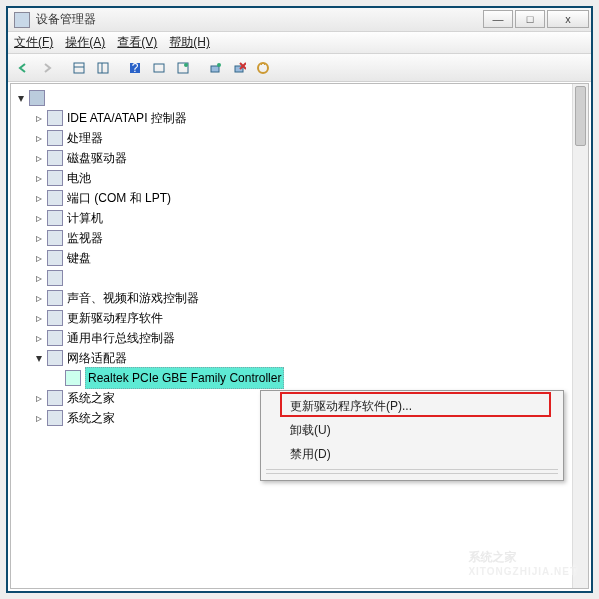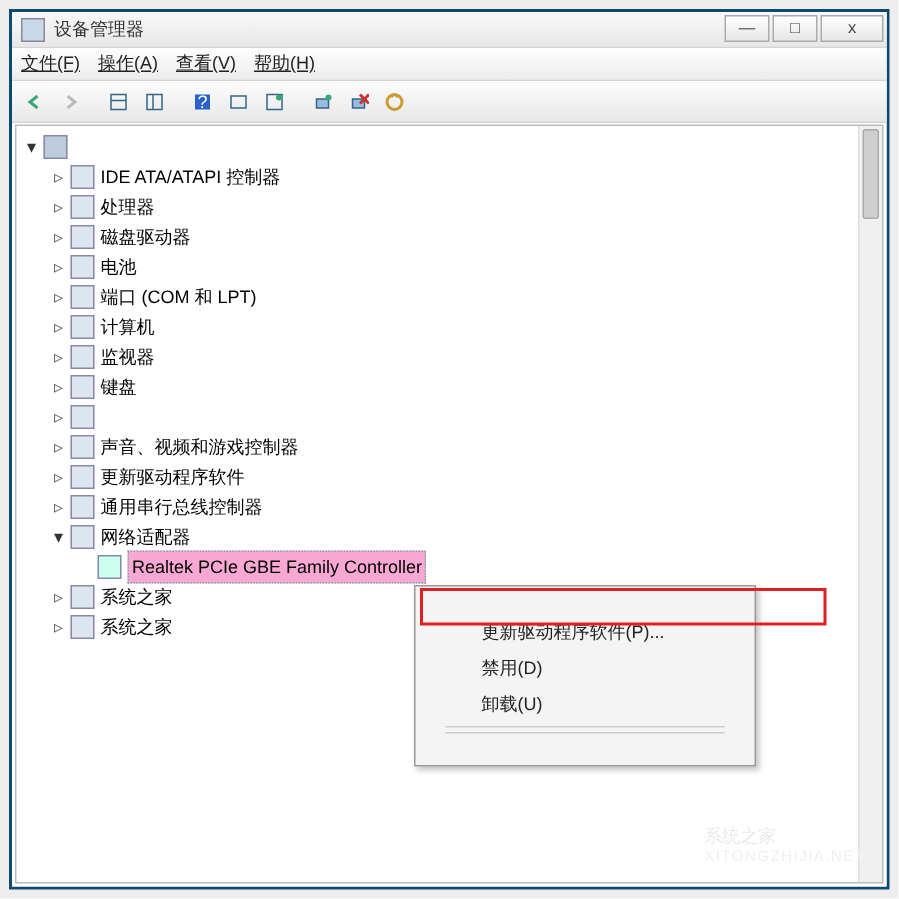--- a/index.html
+++ b/index.html
@@ -20,26 +20,26 @@
   .tb-btn svg { display: block; }
   .tree-area { position: absolute; top: 75px; left: 0; right: 0; bottom: 0; border: 1px solid #bcbcbc; margin: 0 2px 2px 2px; background: #fff; overflow: hidden; }
   .tree { padding: 4px 0 0 4px; line-height: 20px; color: #000; }
   .node { display: flex; align-items: center; height: 20px; white-space: nowrap; }
   .indent { display: inline-block; }
   .arrow { width: 12px; display: inline-flex; justify-content: center; color: #666; }
   .arrow.open { color: #333; }
   .dev-icon { width: 16px; height: 16px; display: inline-block; margin: 0 4px 0 2px; background: #dde6ee; border: 1px solid #88a; }
   .dev-icon.computer { background: #bcd; }
   .dev-icon.net { background: #cfe; }
-  .node.selected .label { background: #f9a8d4; border: 1px dotted #7aa; padding: 0 2px; }
-  .context-menu { position: absolute; left: 268px; top: 382px; width: 228px; background: #f4f4f4; border: 1px solid #9a9a9a; box-shadow: 2px 2px 4px rgba(0,0,0,0.25); padding: 18px; }
+  .node.selected .label { background: #5eead4; border: 1px dotted #7aa; padding: 0 2px; }
+  .context-menu { position: absolute; left: 252px; top: 382px; width: 304px; background: #f4f4f4; border: 1px solid #9a9a9a; box-shadow: 2px 2px 4px rgba(0,0,0,0.25); padding: 3px; }
   .cm-item { height: 24px; display: flex; align-items: center; padding-left: 26px; color: #222; }
   .cm-sep { height: 1px; background: #ccc; margin: 3px 2px; }
   .cm-highlight { position: absolute; left: 272px; top: 384px; width: 271px; height: 25px; border: 2px solid #e02020; pointer-events: none; }
-  .watermark { position: absolute; right: 14px; bottom: 14px; color: #e8e8e8; opacity: .9; font-size: 18px; font-weight: normal; pointer-events: none; text-shadow: 0 0 4px #fff; }
+  .watermark { position: absolute; right: 14px; bottom: 14px; color: #e8e8e8; opacity: .9; font-size: 18px; font-weight: bold; pointer-events: none; text-shadow: 0 0 4px #fff; }
   .watermark small { display:block; font-size:10px; letter-spacing:1px; color:#eee; }
   .scrollbar-v { position:absolute; right:0; top:0; bottom:0; width:16px; background:#f0f0f0; border-left:1px solid #ddd; }
   .scrollbar-v .thumb { position:absolute; left:2px; right:2px; top:2px; height:60px; background:#cfcfcf; border:1px solid #aaa; border-radius:2px; }
 </style>
 </head>
 <body>
 
 <div class="outer-frame">
   <div class="window">
 
@@ -227,22 +227,22 @@
             <span class="label">系统之家</span>
           </div>
         </div>
       <div class="scrollbar-v">
           <div class="thumb"></div>
         </div>
     </div>
 
     <div class="context-menu">
       <div class="cm-item">更新驱动程序软件(P)...</div>
+      <div class="cm-item">卸载(U)</div>
       <div class="cm-item">禁用(D)</div>
-      <div class="cm-item">卸载(U)</div>
       <div class="cm-sep"></div>
       <div class="cm-sep"></div>
     </div>
 
     <div class="cm-highlight"></div>
 
     <div class="watermark">
       <span>系统之家</span>
       <small>XITONGZHIJIA.NET</small>
     </div>

